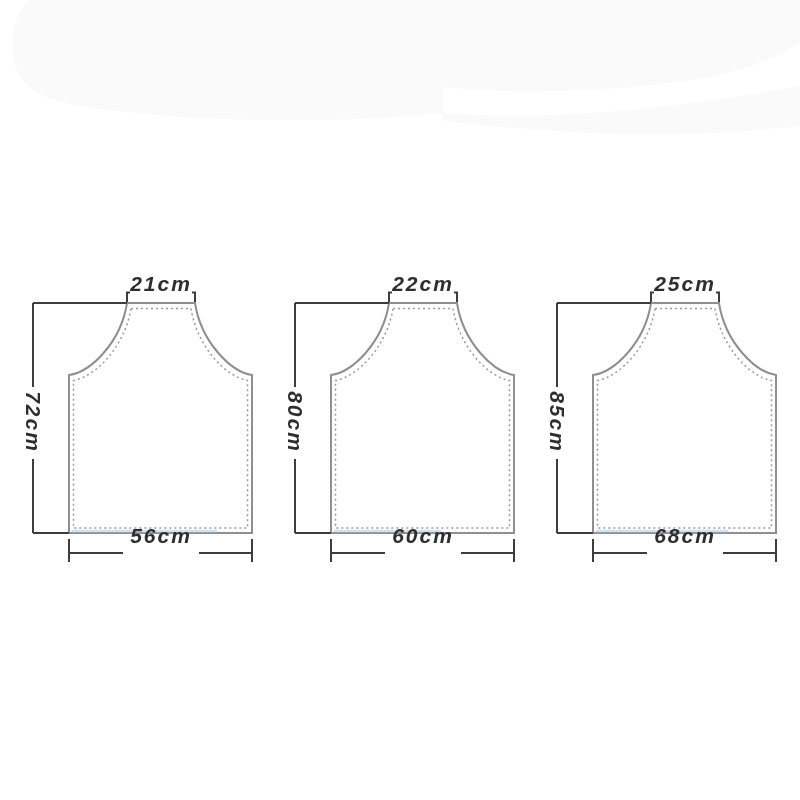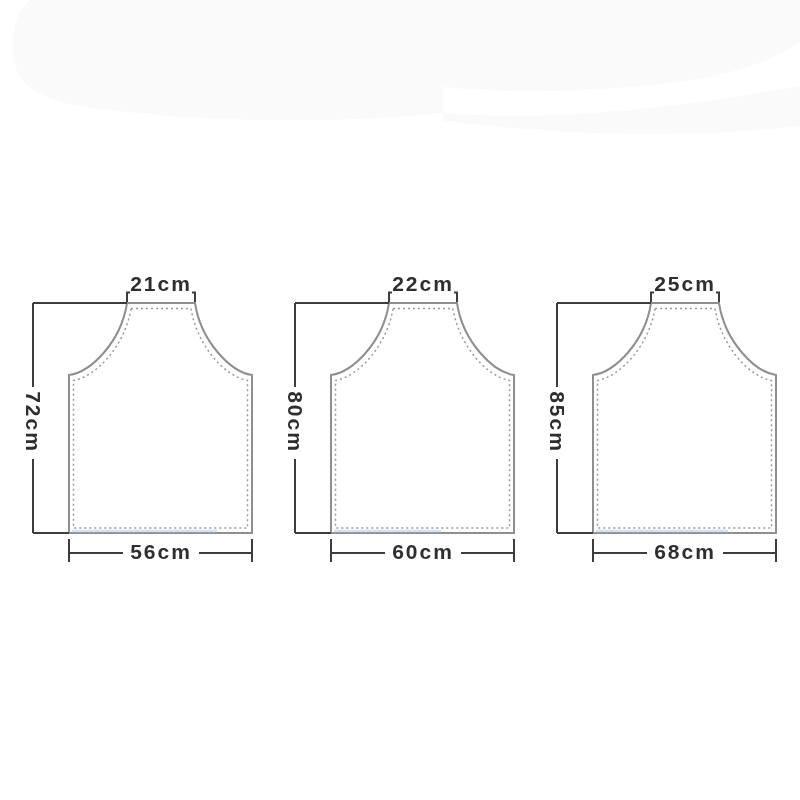--- a/index.html
+++ b/index.html
@@ -8,35 +8,35 @@
     background:#ffffff;
     font-family:"Liberation Sans", sans-serif;
     position:relative;
     overflow:hidden;
   }
   .page{position:absolute;inset:0;}
   .bg-artifact{position:absolute;top:0;left:0;}
   .apron{
     position:absolute;
     top:270px;
-    width:250px;height:300px;
+    width:250px;height:300px;font-style:italic;
   }
   .apron svg{position:absolute;top:0;left:0;}
   .lbl{
     position:absolute;
     font-weight:bold;
     font-size:21px;
     letter-spacing:2px;
     line-height:21px;
     color:#2e2e2e;
     text-align:center;
     white-space:nowrap;
   }
   .lbl.top{left:102px;top:3px;width:80px;}
-  .lbl.bottom{left:102px;top:271px;width:80px;}
+  .lbl.bottom{left:102px;top:255px;width:80px;}
   .lbl.side{
     left:-23px;top:140px;
     width:74px;height:24px;line-height:24px;
     transform:rotate(90deg);
     transform-origin:50% 50%;
   }
   .outline{fill:#ffffff;stroke:#8f8f8f;stroke-width:2;}
   .stitch{fill:none;stroke:#9a9a9a;stroke-width:1.5;stroke-dasharray:2 3;}
   .dim{fill:none;stroke:#3d3d3d;stroke-width:2;}
   .hl{fill:none;stroke:#c9def0;stroke-width:2.5;opacity:.85;}

